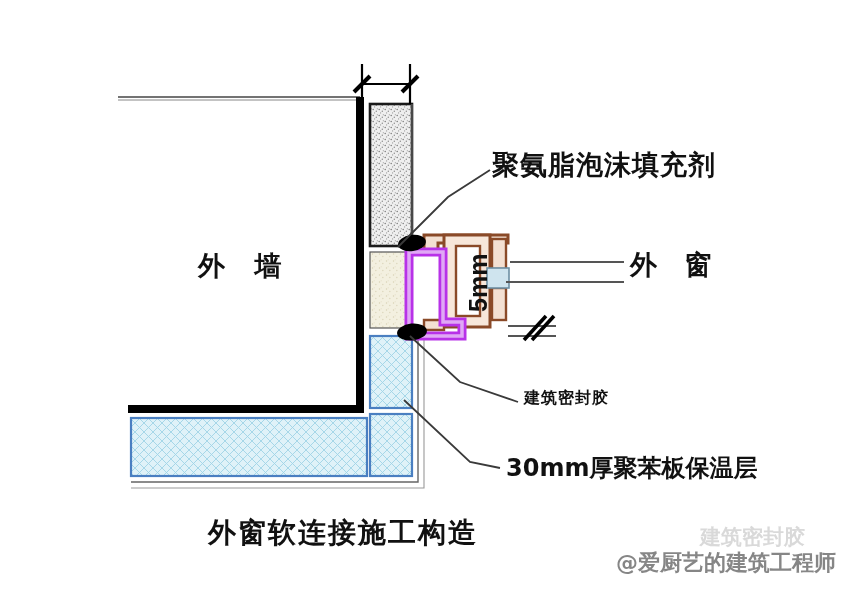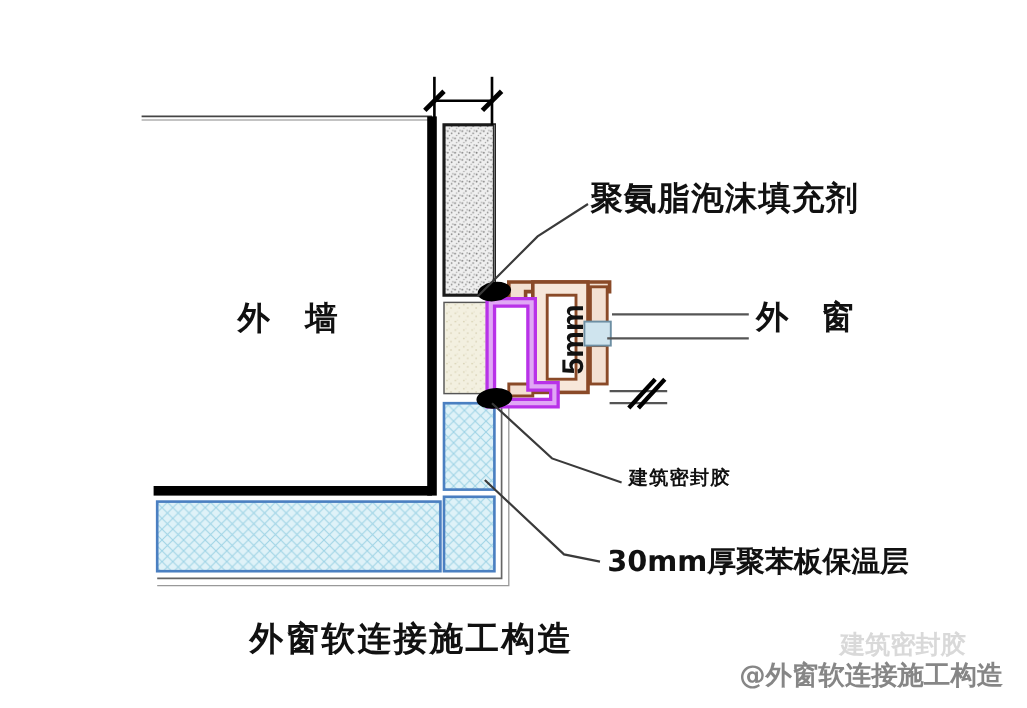--- a/index.html
+++ b/index.html
@@ -214,15 +214,15 @@
 
   <div class="lbl lbl-cn" id="lbl-wall">外 墙</div>
 
 
   <div class="lbl" id="lbl-5mm">5mm</div>
 
   <div class="lbl lbl-cn" id="lbl-title">外窗软连接施工构造</div>
 
   <div class="wm" id="wm-faint">建筑密封胶</div>
 
-  <div class="wm" id="wm-main">@外窗软连接施工构造</div>
+  <div class="wm" id="wm-main">@爱厨艺的建筑工程师</div>
 
 </div>
 
 </body></html>

